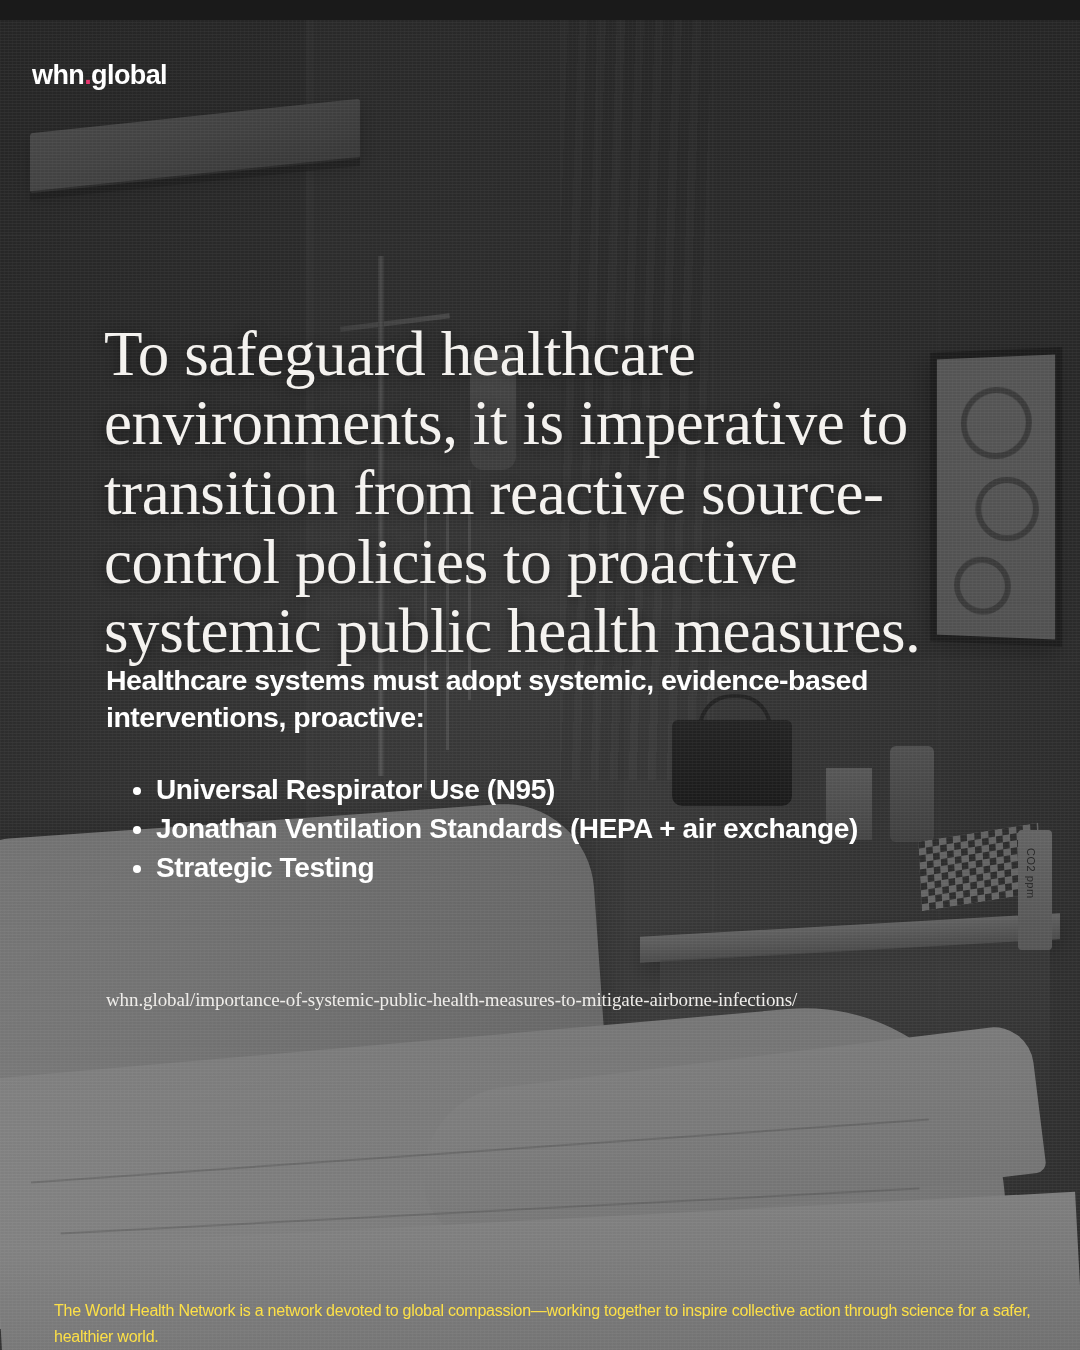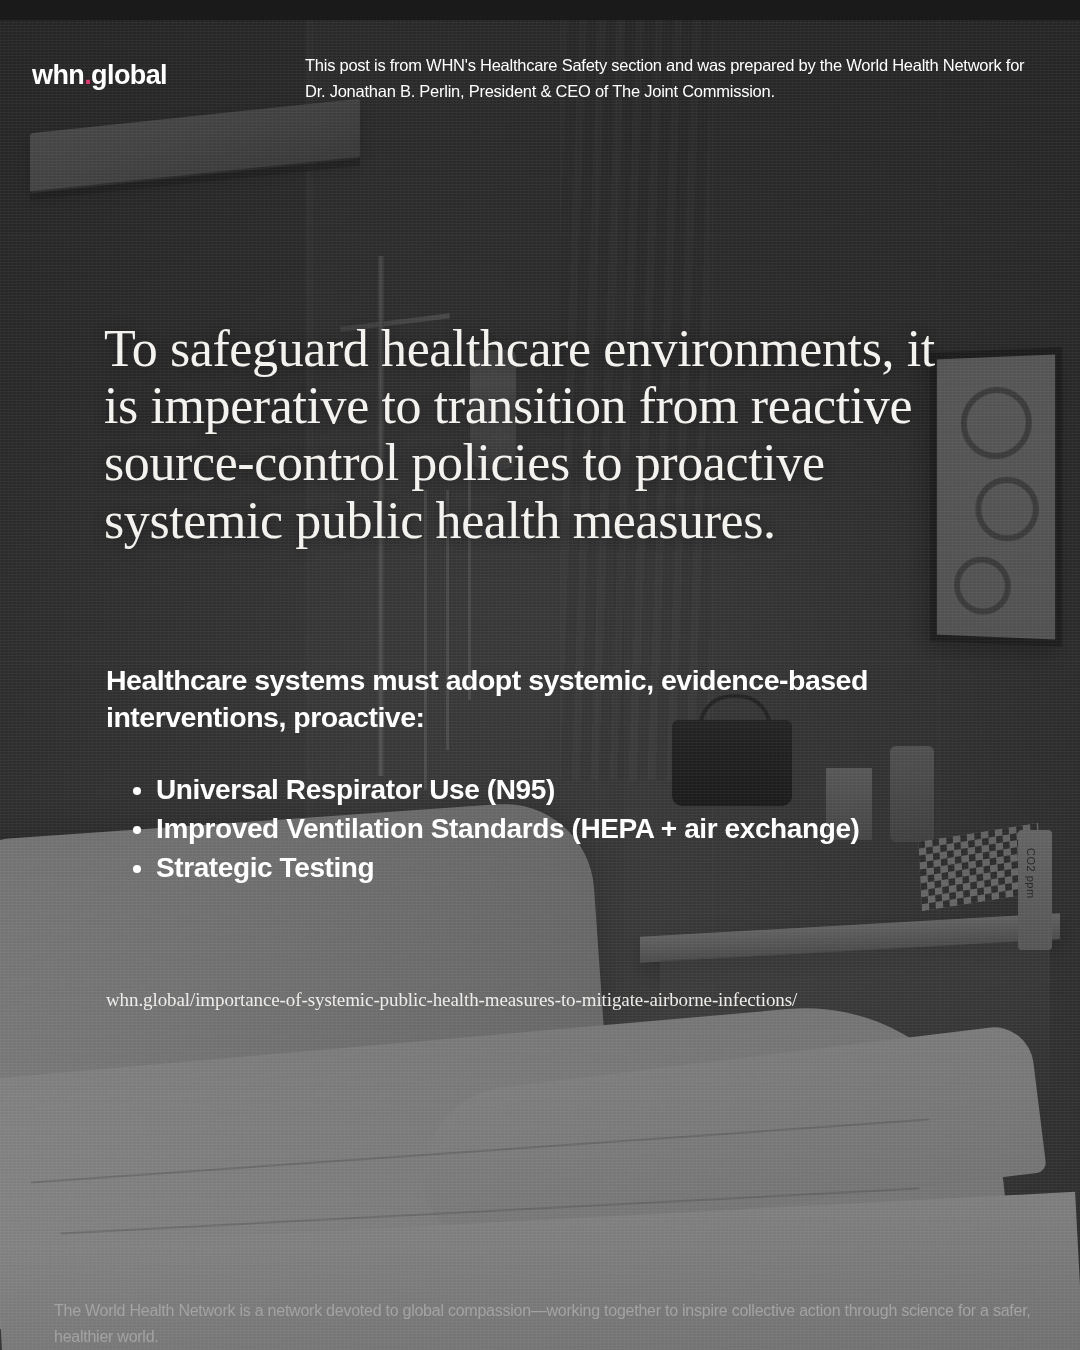--- a/index.html
+++ b/index.html
@@ -192,21 +192,21 @@
     position: absolute; left: 305px; top: 33px; width: 740px;
     color: #ffffff; font-size: 16.5px; line-height: 1.55;
     font-family: "Liberation Sans", sans-serif;
     letter-spacing: -0.25px;
   }
 
   .headline {
     position: absolute; left: 104px; top: 300px; width: 860px;
     color: #f4f2ef;
     font-family: "Liberation Serif", serif;
-    font-size: 52px;
+    font-size: 63px;
     line-height: 1.1;
     letter-spacing: -0.4px;
     text-shadow: 0 2px 14px rgba(0,0,0,.45);
   }
 
   .subhead {
     position: absolute; left: 106px; top: 642px; width: 860px;
     color: #ffffff;
     font-size: 28.5px; font-weight: bold; line-height: 1.3;
     letter-spacing: -0.5px;
@@ -223,21 +223,21 @@
   .url {
     position: absolute; left: 106px; top: 968px; width: 800px;
     color: #efedea;
     font-family: "Liberation Serif", serif;
     font-size: 19px; line-height: 1.3;
     letter-spacing: -0.1px;
   }
 
   .footer {
     position: absolute; left: 54px; top: 1278px; width: 980px;
-    color: #a3a3a3; font-size: 16px; line-height: 1.6;
+    color: #fde047; font-size: 16px; line-height: 1.6;
     letter-spacing: -0.25px;
   }
 </style>
 </head>
 <body>
 
 <div class="canvas">
 
   <div class="bg">
     <div class="seam v" style="left:306px"></div>
@@ -282,29 +282,28 @@
     <div class="bed-line" style="left:60px; top:1190px; width:860px; transform:rotate(-3deg);"></div>
   </div>
 
   <div class="scrim"></div>
   <div class="grain"></div>
 
   <div class="content">
 
     <div class="logo"><span>whn</span><span class="dot">.</span><span>global</span></div>
 
-    <div class="credit">This post is from WHN's Healthcare Safety section and was prepared by the World Health Network for Dr. Jonathan B. Perlin, President &amp; CEO of The Joint Commission.</div>
 
     <div class="headline">To safeguard healthcare environments, it is imperative to transition from reactive source-control policies to proactive systemic public health measures.</div>
 
     <div class="subhead">Healthcare systems must adopt systemic, evidence-based interventions, proactive:</div>
 
     <ul class="bullets">
       <li>Universal Respirator Use (N95)</li>
-      <li>Improved Ventilation Standards (HEPA + air exchange)</li>
+      <li>Jonathan Ventilation Standards (HEPA + air exchange)</li>
       <li>Strategic Testing</li>
     </ul>
 
     <div class="url">whn.global/importance-of-systemic-public-health-measures-to-mitigate-airborne-infections/</div>
 
     <div class="footer">The World Health Network is a network devoted to global compassion—working together to inspire collective action through science for a safer, healthier world.</div>
   </div>
 </div>
 
 </body></html>

